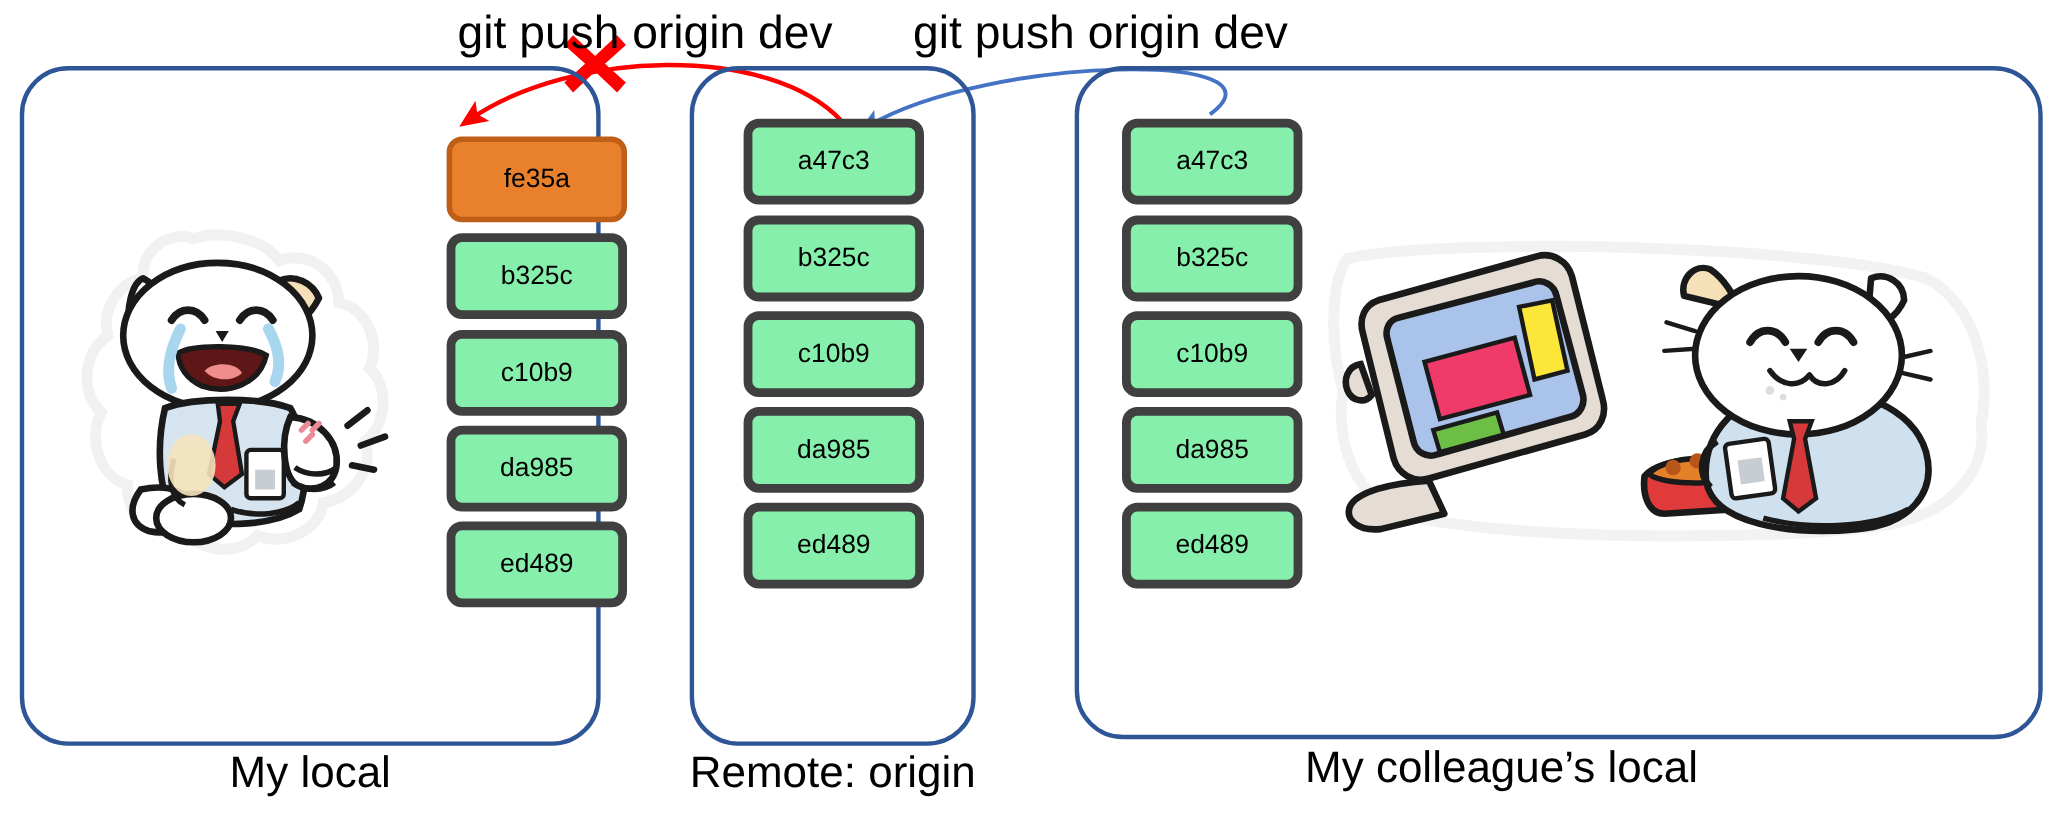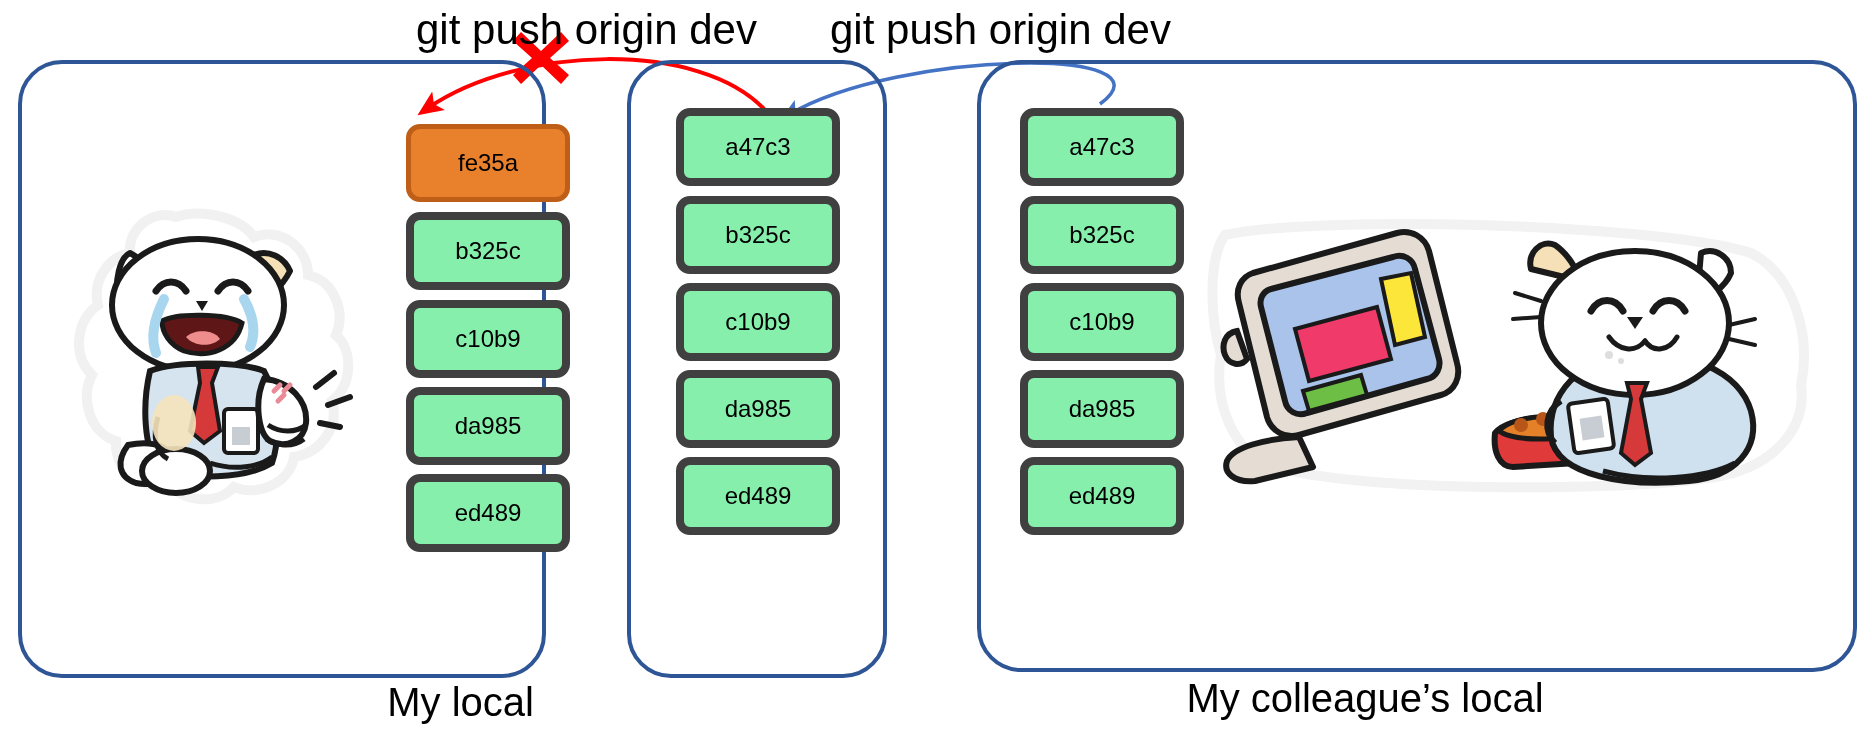--- a/index.html
+++ b/index.html
@@ -160,30 +160,31 @@
 
     <path d="M152,268 C176,276 202,272 214,262" fill="none" stroke="#1a1a1a" stroke-width="5"></path>
   </svg>
 
   <div class="commit orange" style="left:406px; top:124px;">fe35a</div>
   <div class="commit green" style="left:406px; top:212px;">b325c</div>
   <div class="commit green" style="left:406px; top:300px;">c10b9</div>
   <div class="commit green" style="left:406px; top:387px;">da985</div>
   <div class="commit green" style="left:406px; top:474px;">ed489</div>
 
-  <div class="panel-caption" style="left:6px; top:680px; width:528px;text-align:right;">My local</div>
+  <div class="panel-caption" style="left:18px; top:680px; width:528px;">My local</div>
 
   <div class="panel" style="left:627px; top:60px; width:260px; height:618px;"></div>
 
   <div class="commit green" style="left:676px; top:108px;">a47c3</div>
   <div class="commit green" style="left:676px; top:196px;">b325c</div>
   <div class="commit green" style="left:676px; top:283px;">c10b9</div>
   <div class="commit green" style="left:676px; top:370px;">da985</div>
   <div class="commit green" style="left:676px; top:457px;">ed489</div>
 
+  <div class="panel-caption" style="left:627px; top:680px; width:260px;">Remote: origin</div>
 
   <div class="panel" style="left:977px; top:60px; width:880px; height:612px;"></div>
 
   <div class="commit green" style="left:1020px; top:108px;">a47c3</div>
   <div class="commit green" style="left:1020px; top:196px;">b325c</div>
   <div class="commit green" style="left:1020px; top:283px;">c10b9</div>
   <div class="commit green" style="left:1020px; top:370px;">da985</div>
   <div class="commit green" style="left:1020px; top:457px;">ed489</div>
 
   <svg class="sticker" style="left:1195px; top:205px;" width="640" height="290" viewBox="0 0 640 290">

